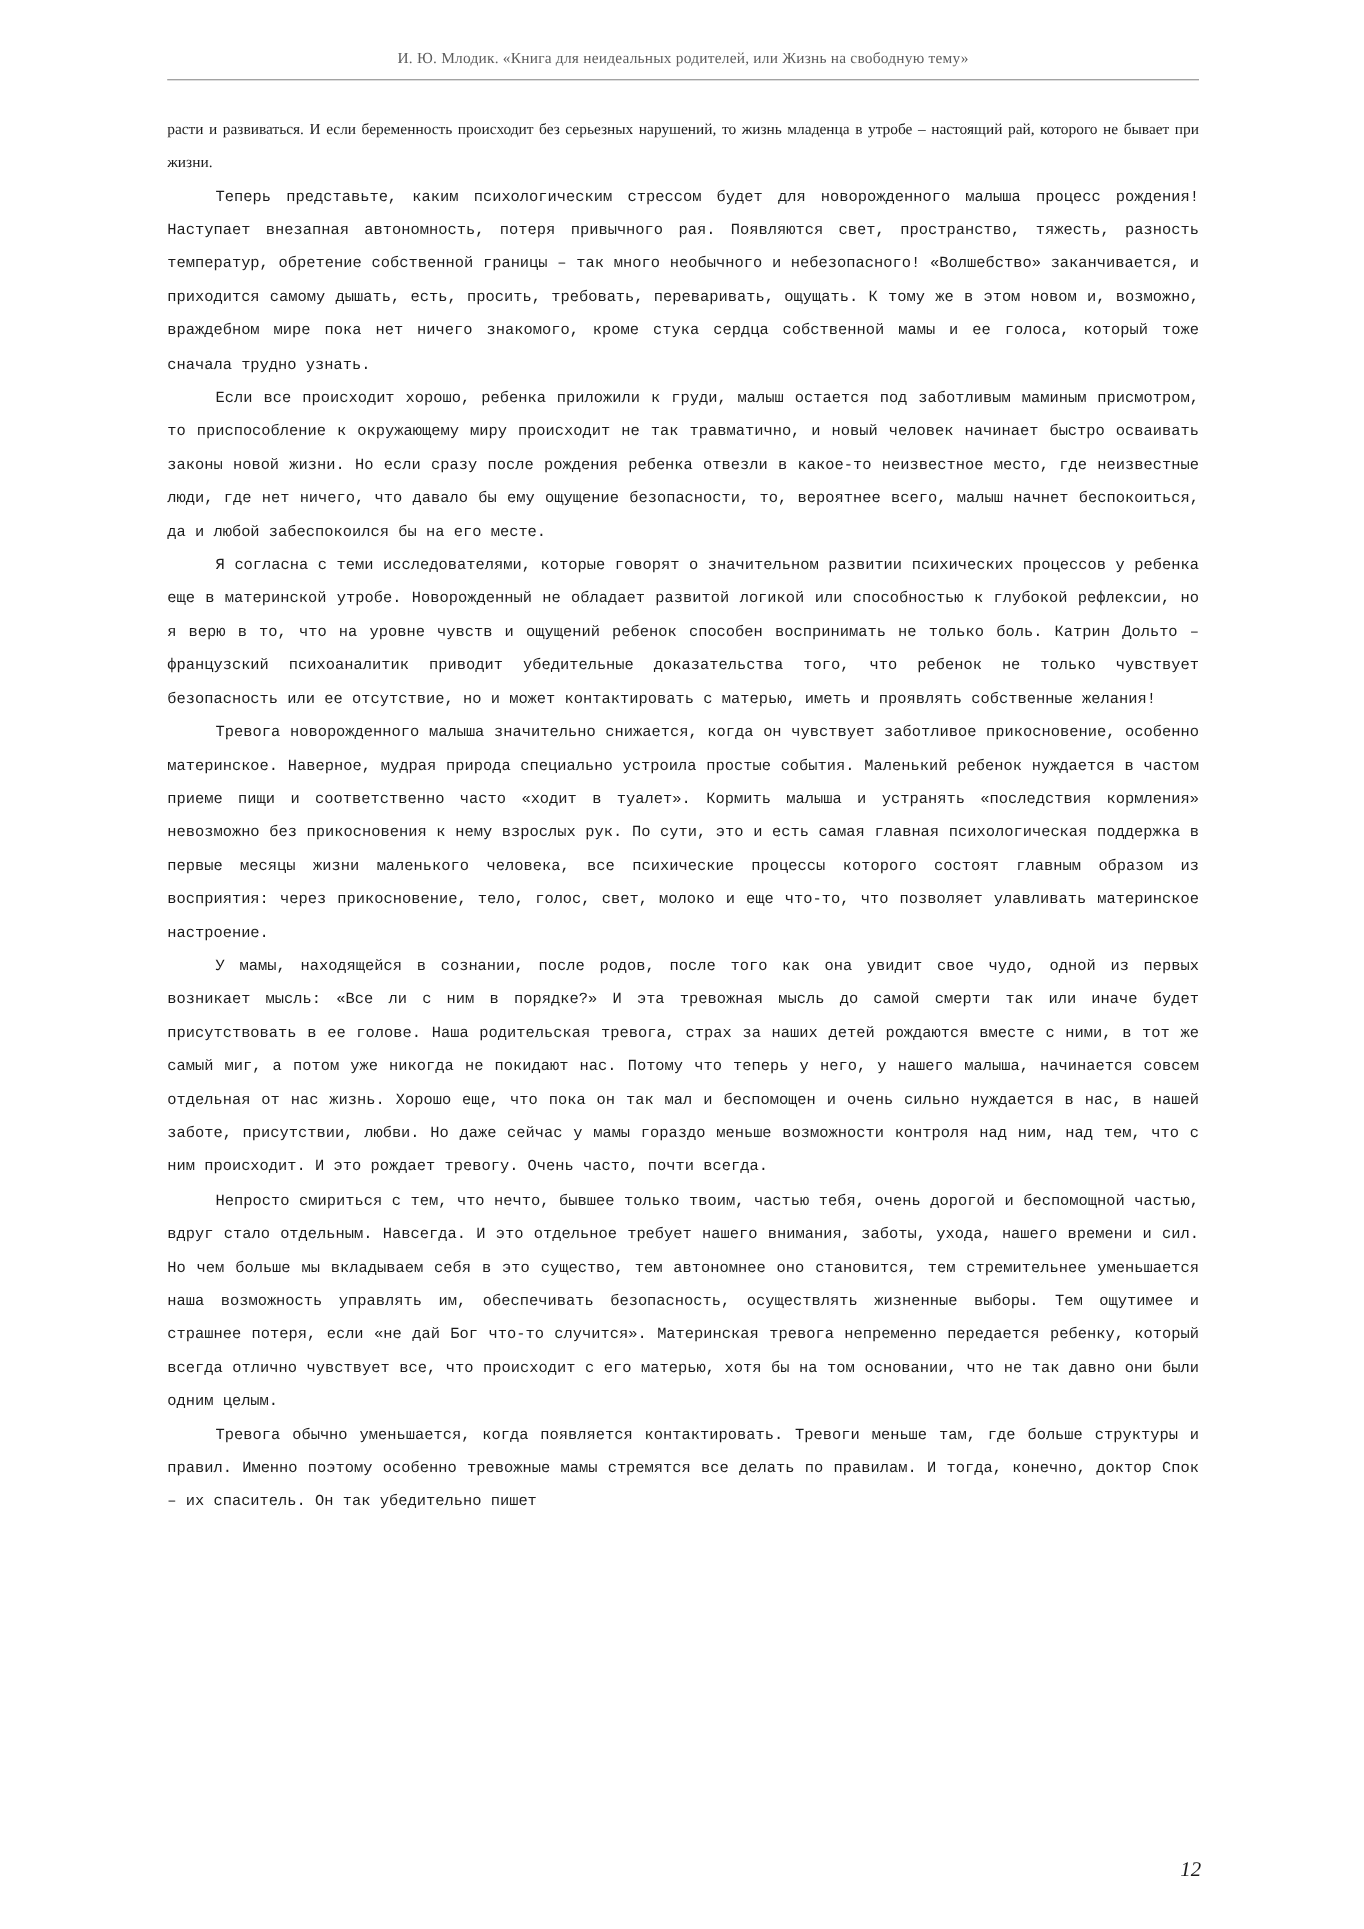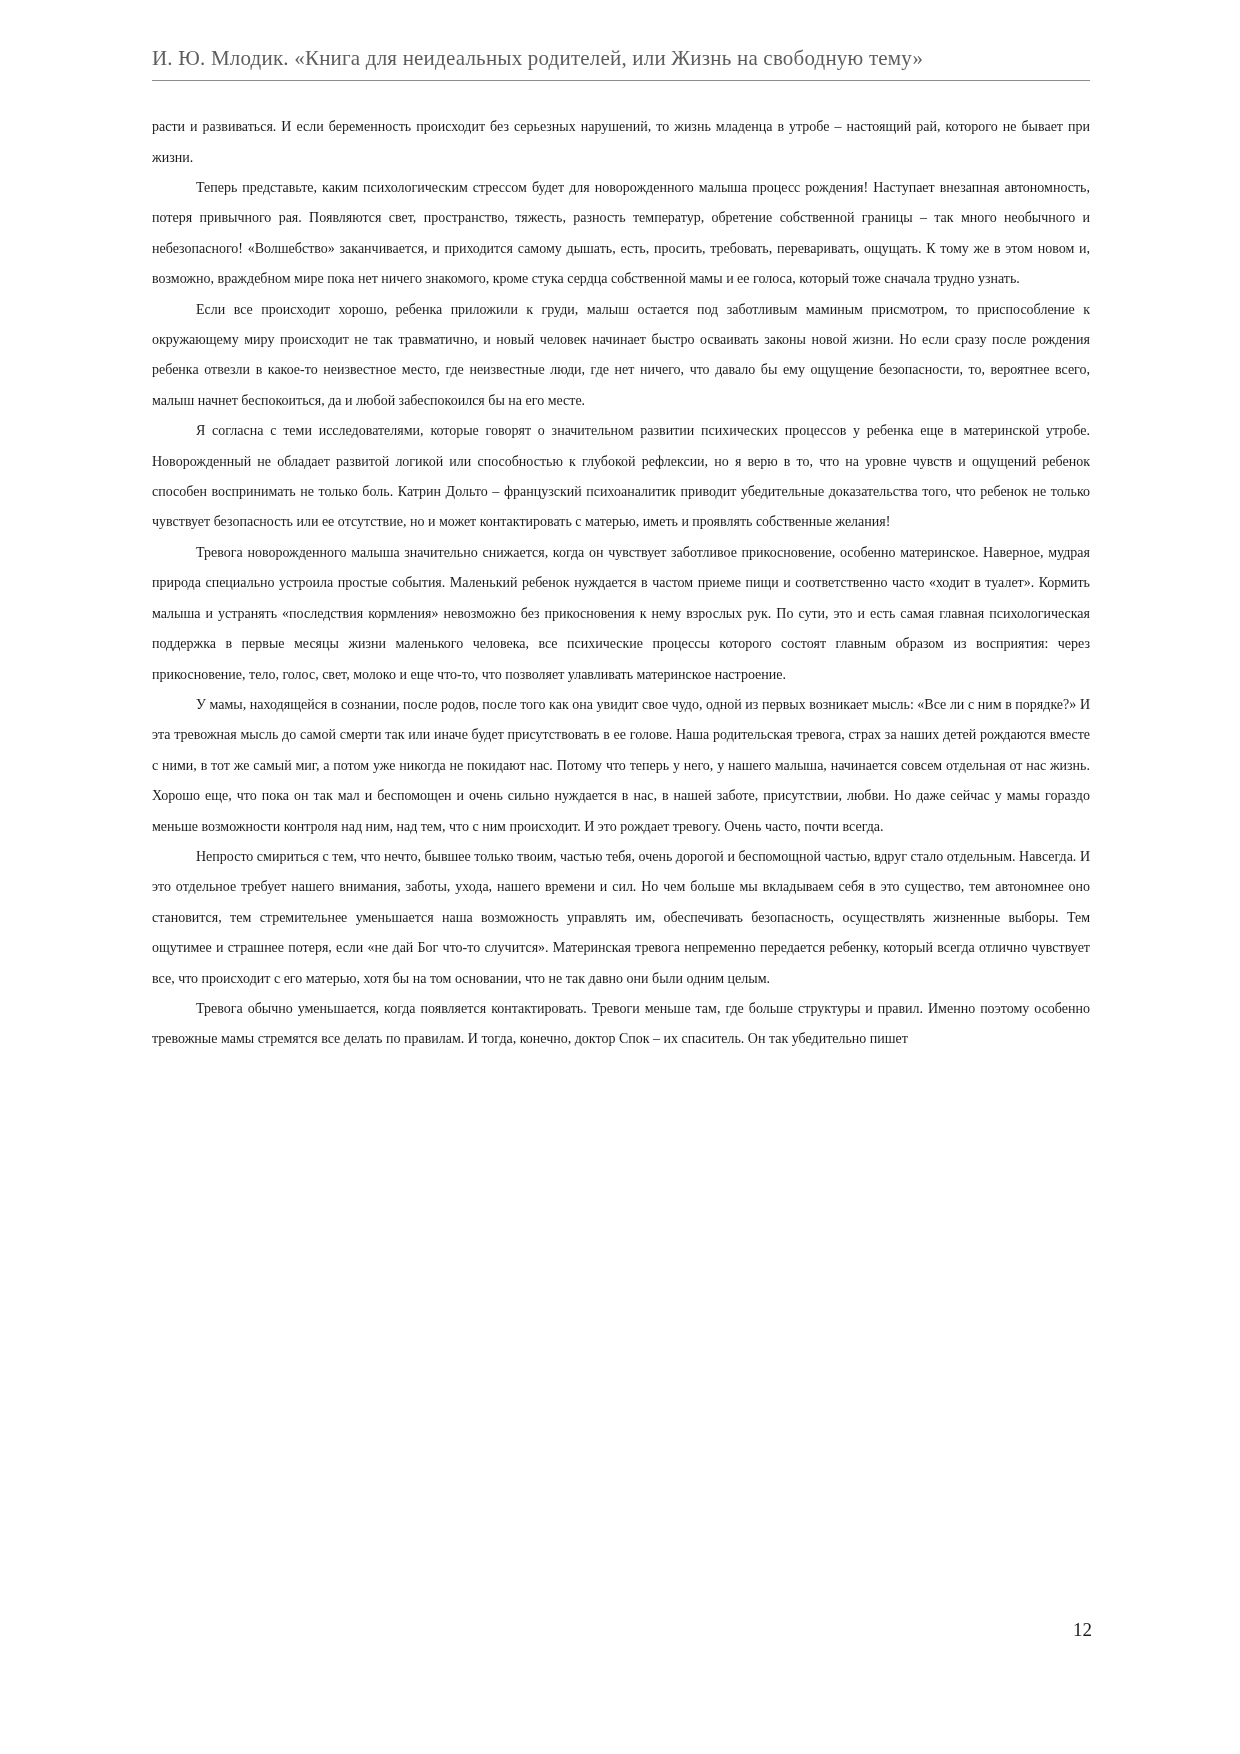--- a/index.html
+++ b/index.html
@@ -21,26 +21,27 @@
     overflow: hidden;
   }
   .page-inner {
     position: absolute;
     left: 152px;
     top: 46px;
     width: 938px;
   }
   .running-head {
     font-family: "Liberation Serif", "DejaVu Serif", serif;
-    font-size: 21px;
+    font-size: 14px;
     letter-spacing: 0.2px;
     color: #5d5d5d;
     white-space: nowrap;
     padding-bottom: 9px;
     line-height: 1.2;
+    text-align: center;
   }
   .rule {
     width: 938px;
     height: 1px;
     background: #8c8c8c;
     margin: 0 0 0 0;
   }
   .body-text {
     margin-top: 31px;
     font-size: 14px;
@@ -49,28 +50,30 @@
     text-justify: inter-word;
     color: #1b1b1b;
     hyphens: none;
   }
   .body-text p {
     margin: 0;
     text-indent: 0;
   }
   .body-text p.indent {
     text-indent: 44px;
+    font-family: Liberation Mono, monospace;
   }
   .page-number {
     position: absolute;
     right: 148px;
-    top: 1620px;
+    top: 1690px;
     font-size: 19px;
     color: #1b1b1b;
     line-height: 1;
+    font-style: italic;
   }
 </style>
 </head>
 <body>
 
 <div class="page">
 
   <div class="page-inner">
 
     <div class="running-head">И. Ю. Млодик.  «Книга для неидеальных родителей, или Жизнь на свободную тему»</div>

